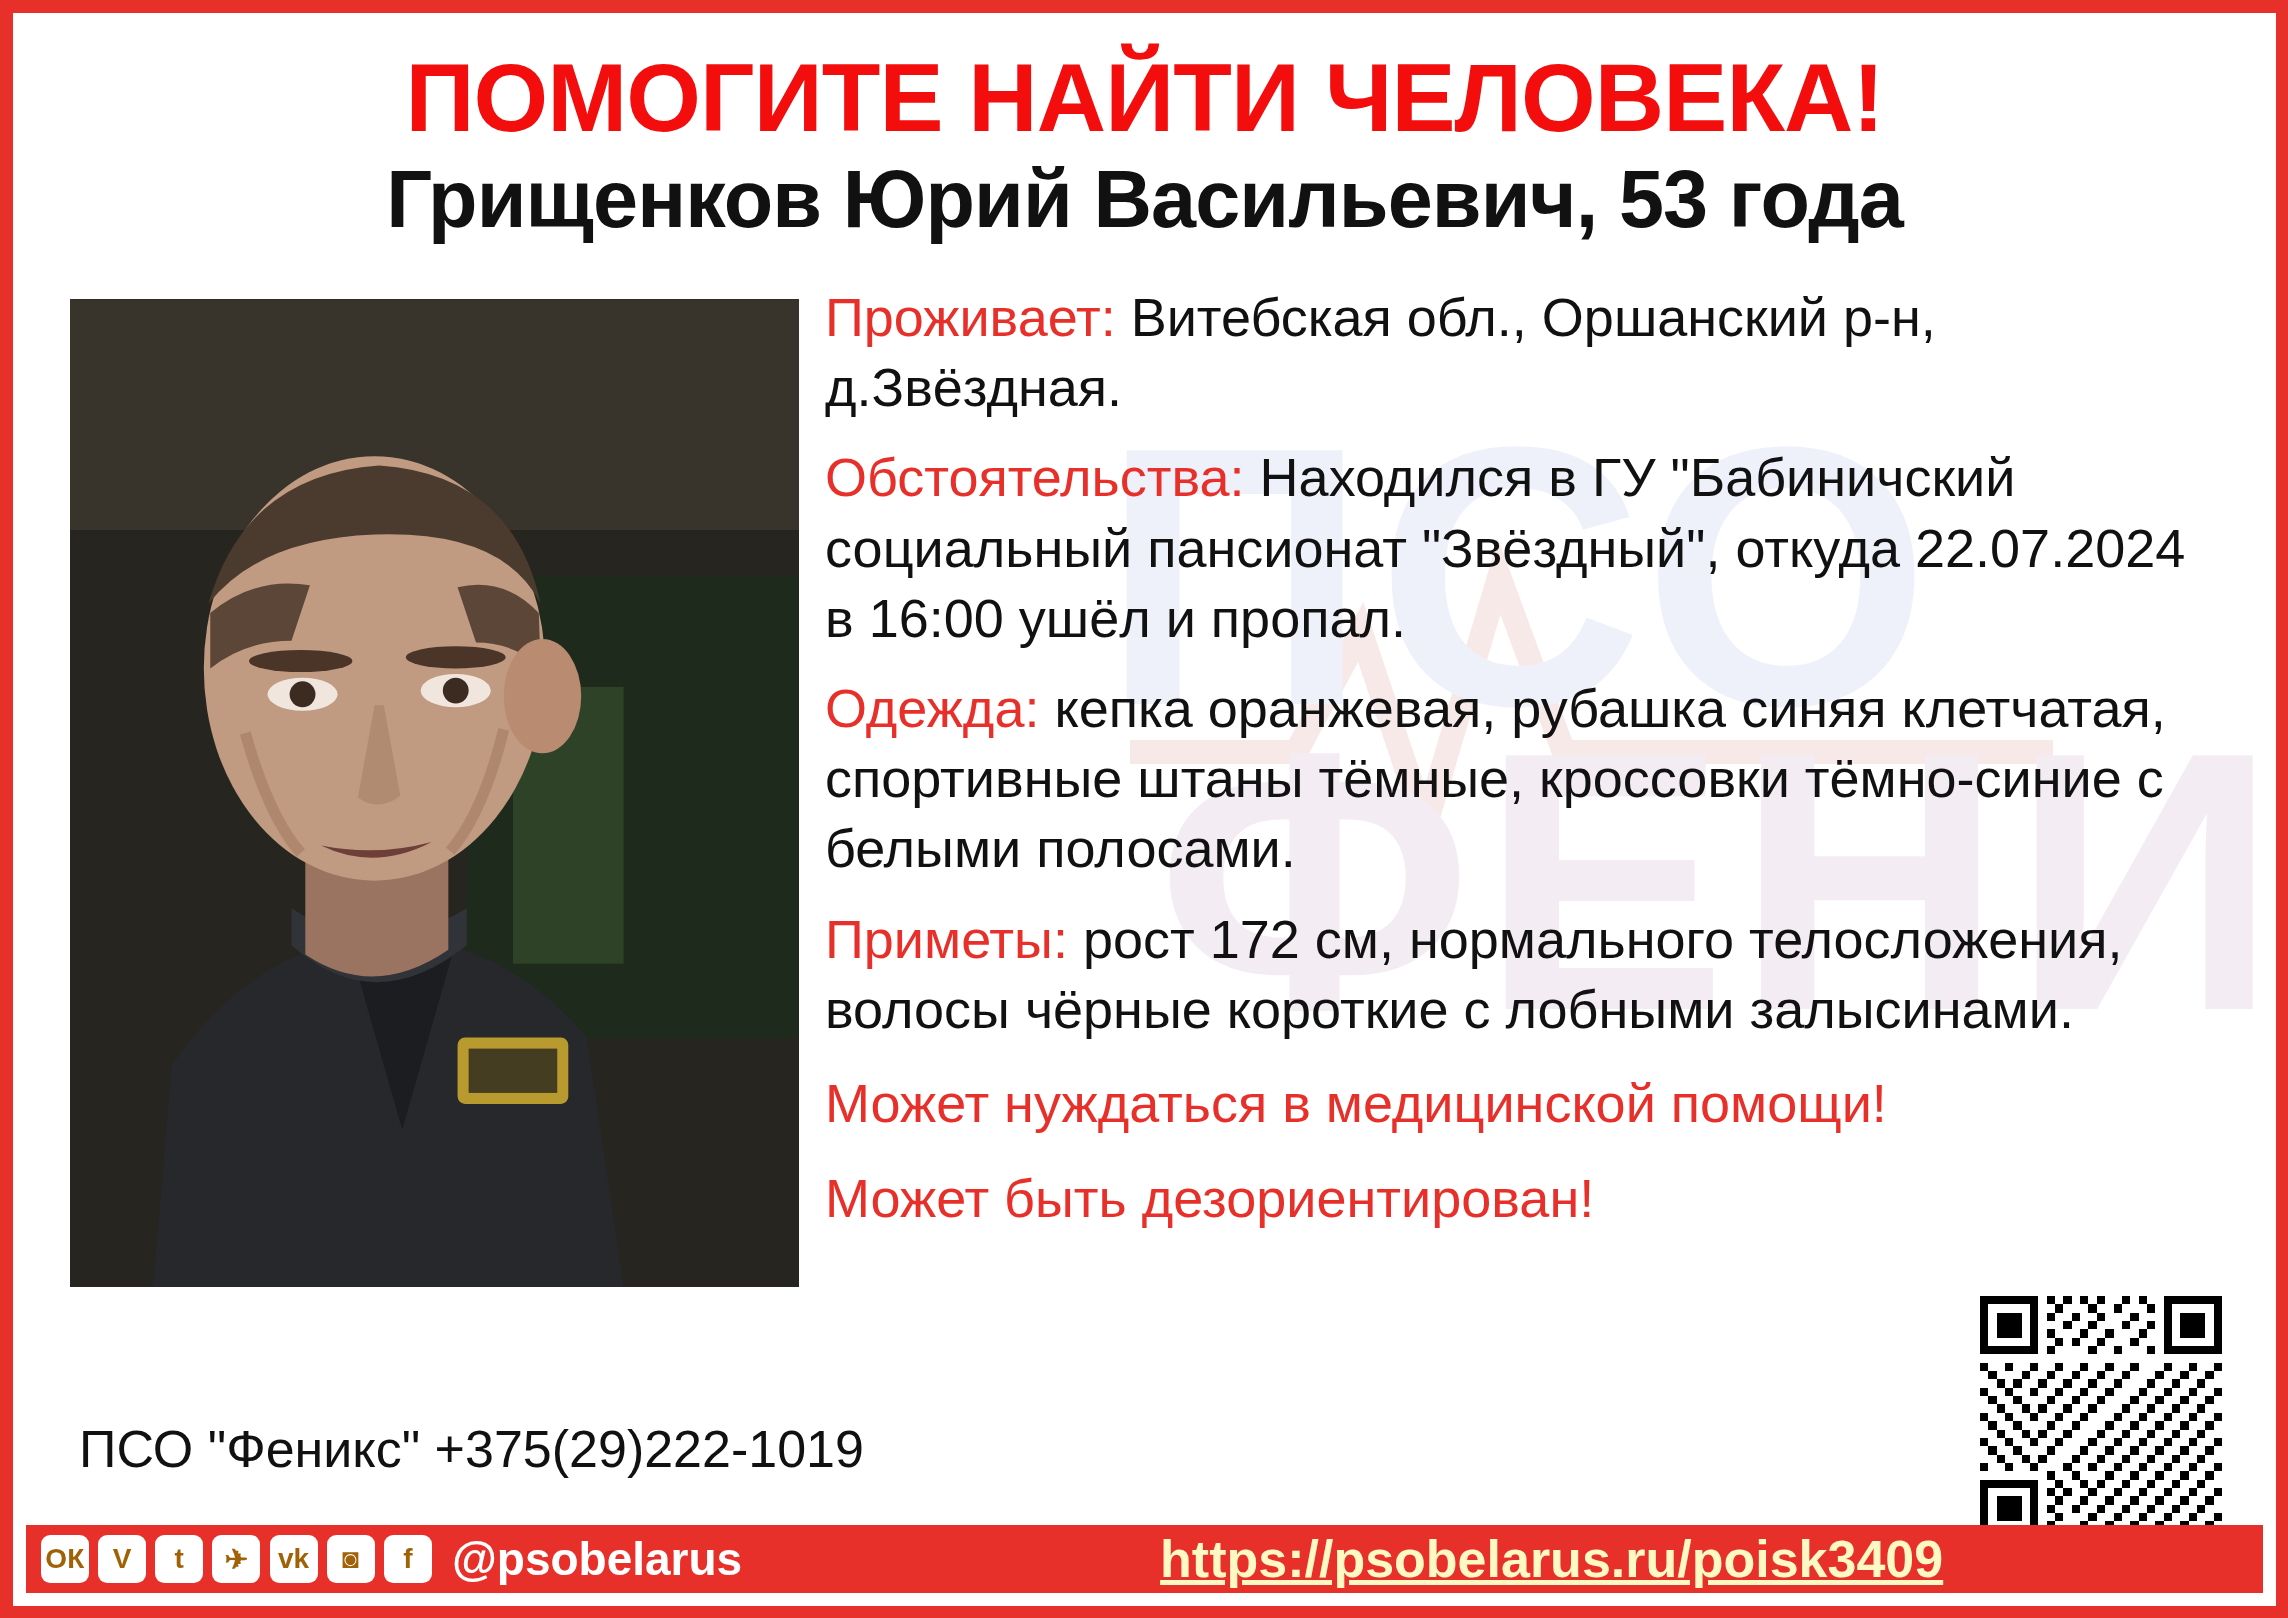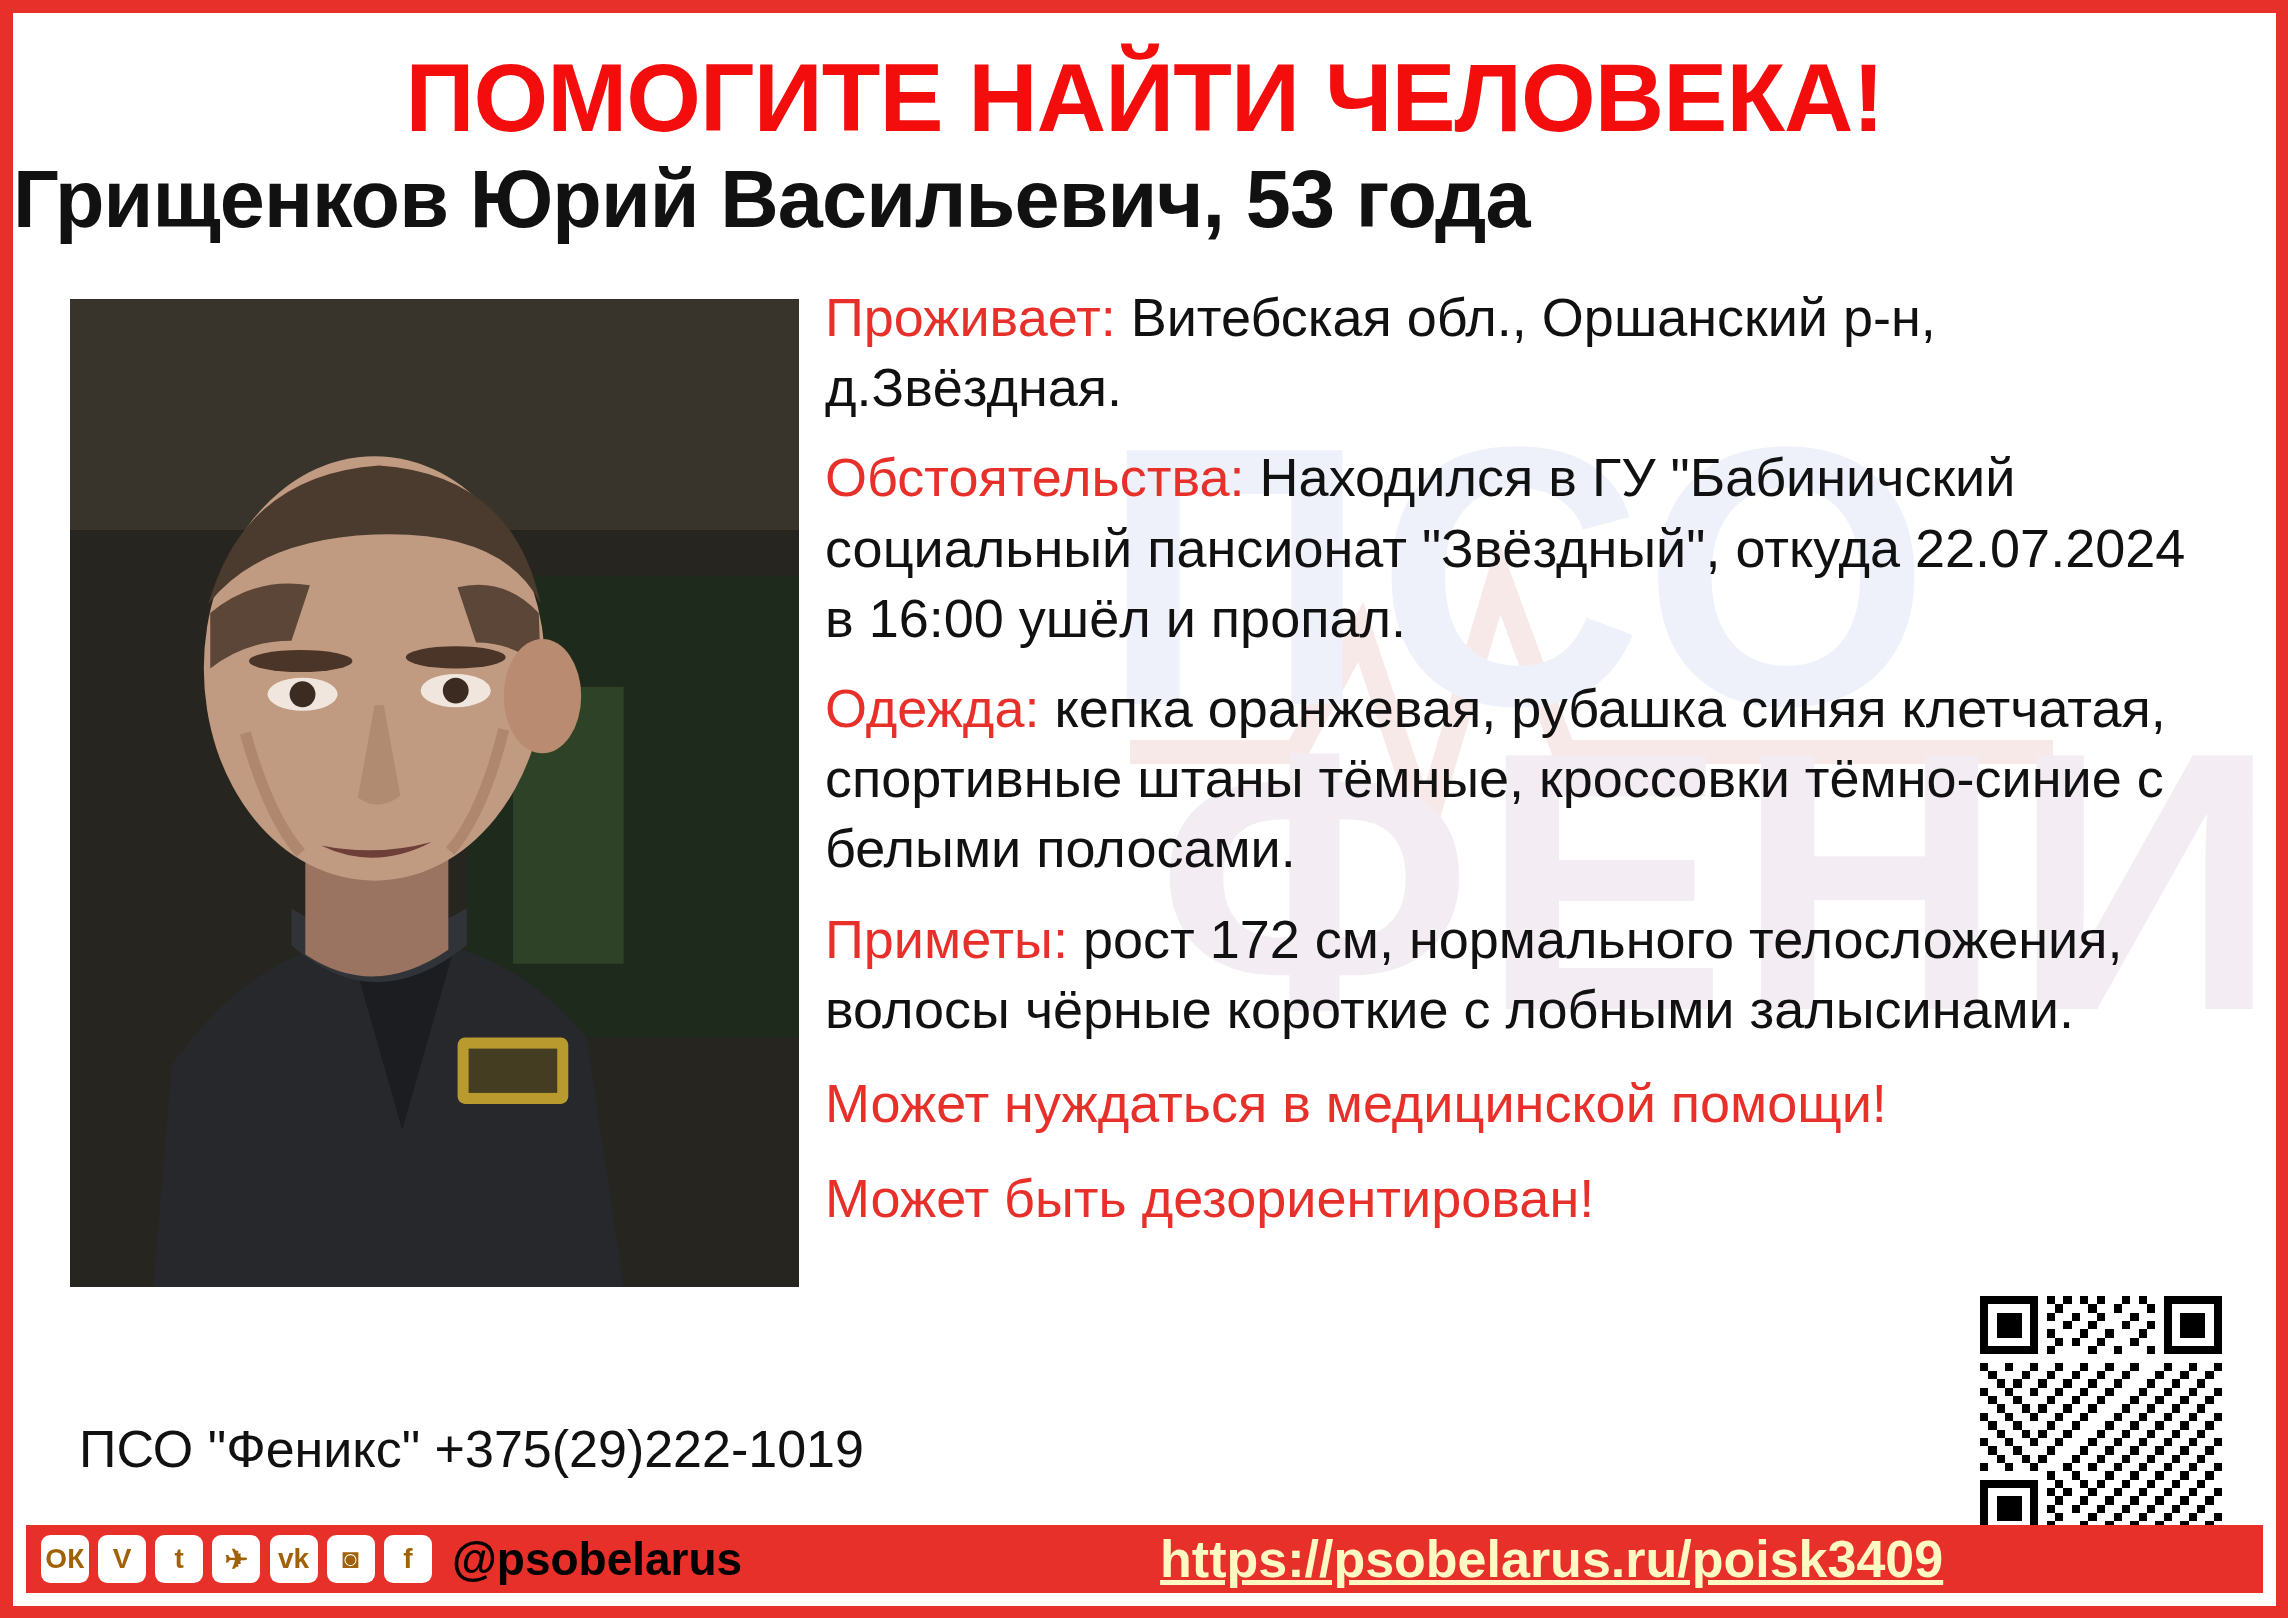--- a/index.html
+++ b/index.html
@@ -47,21 +47,21 @@
     text-align:center;
     color:#f40d0d;
     font-weight:bold;
     font-size:96px;
     letter-spacing:-0.9px;
     white-space:nowrap;
   }
   .subtitle {
     position:absolute;
     left:0; right:0; top:140px;
-    text-align:left;
+    text-align:center;
     color:#111111;
     font-weight:bold;
     font-size:81px;
     letter-spacing:-0.9px;
     white-space:nowrap;
   }
 
   .photo {
     position:absolute;
     left:57px; top:286px;
@@ -127,21 +127,21 @@
     width:48px; height:48px;
     border-radius:9.2px;
     background:#ffffff;
     display:flex; align-items:center; justify-content:center;
     font-weight:bold;
     font-size:28px;
     color:#a16207;
     overflow:hidden;
   }
   .handle {
-    color:#000000;
+    color:#ffffff;
     font-weight:bold;
     font-size:46px;
     margin-left:20px;
     white-space:nowrap;
   }
   .url {
     margin-left:auto;
     margin-right:305px;
     color:#fef9c3;
     font-weight:bold;

